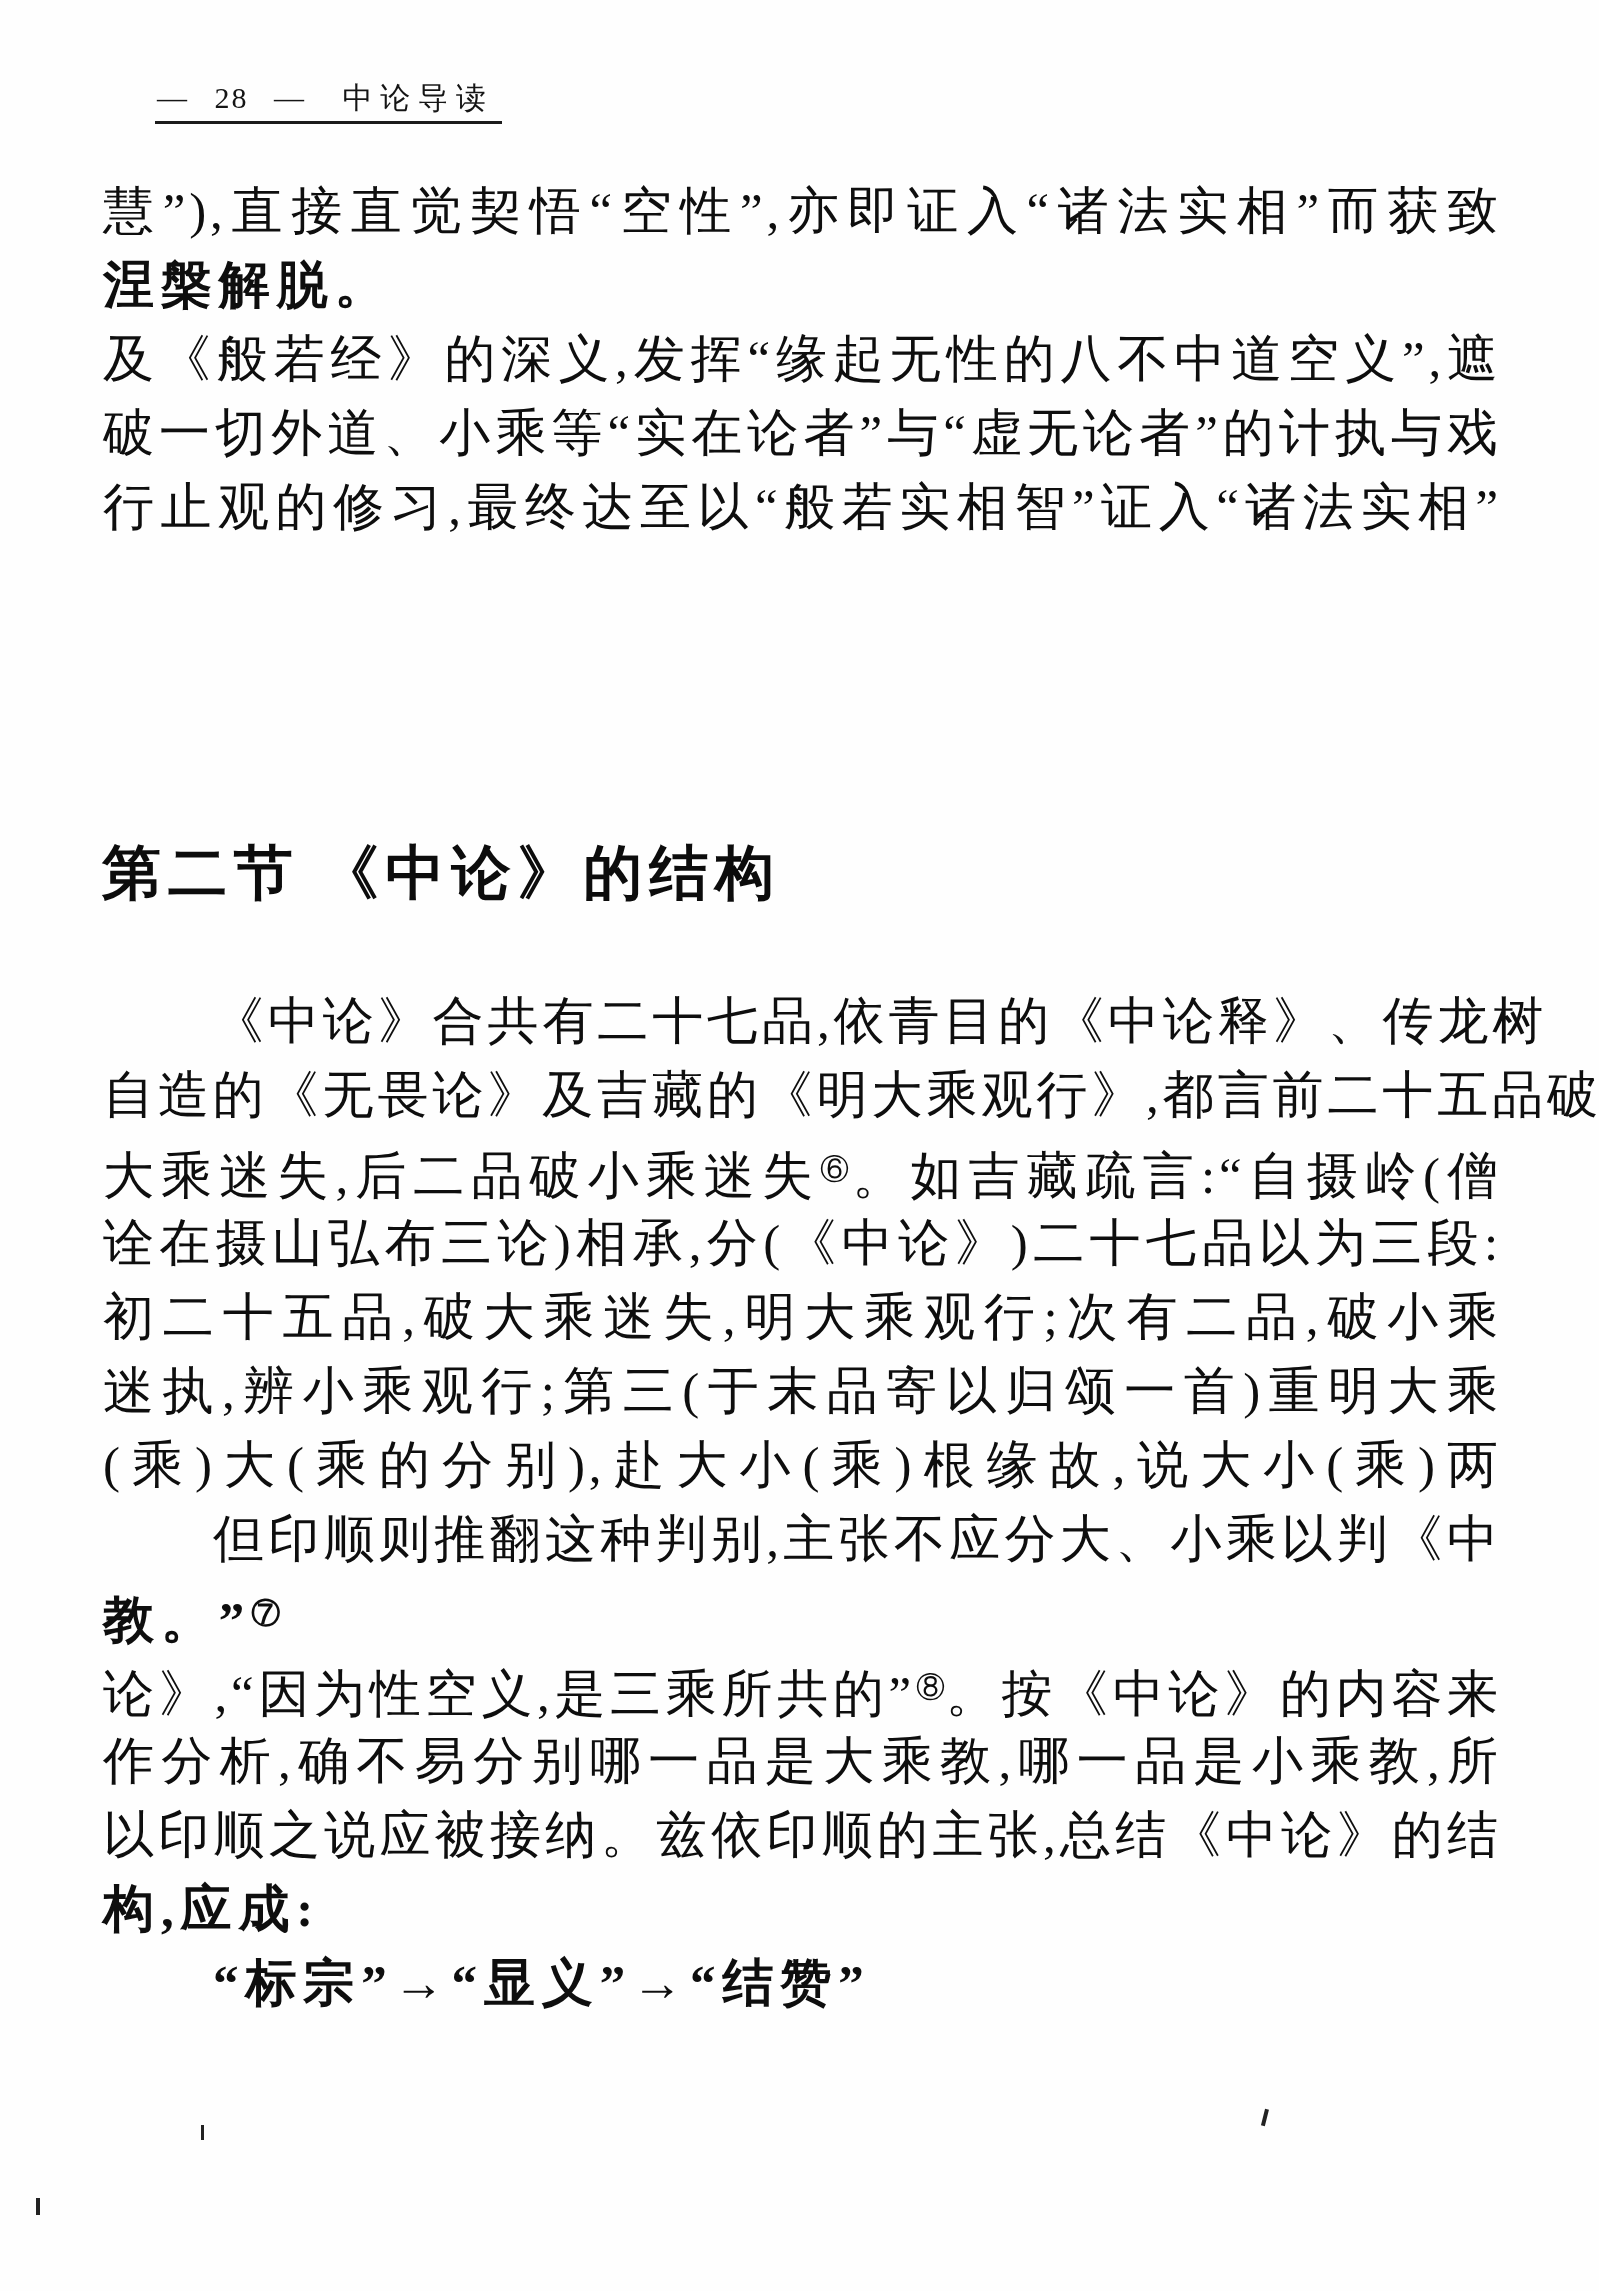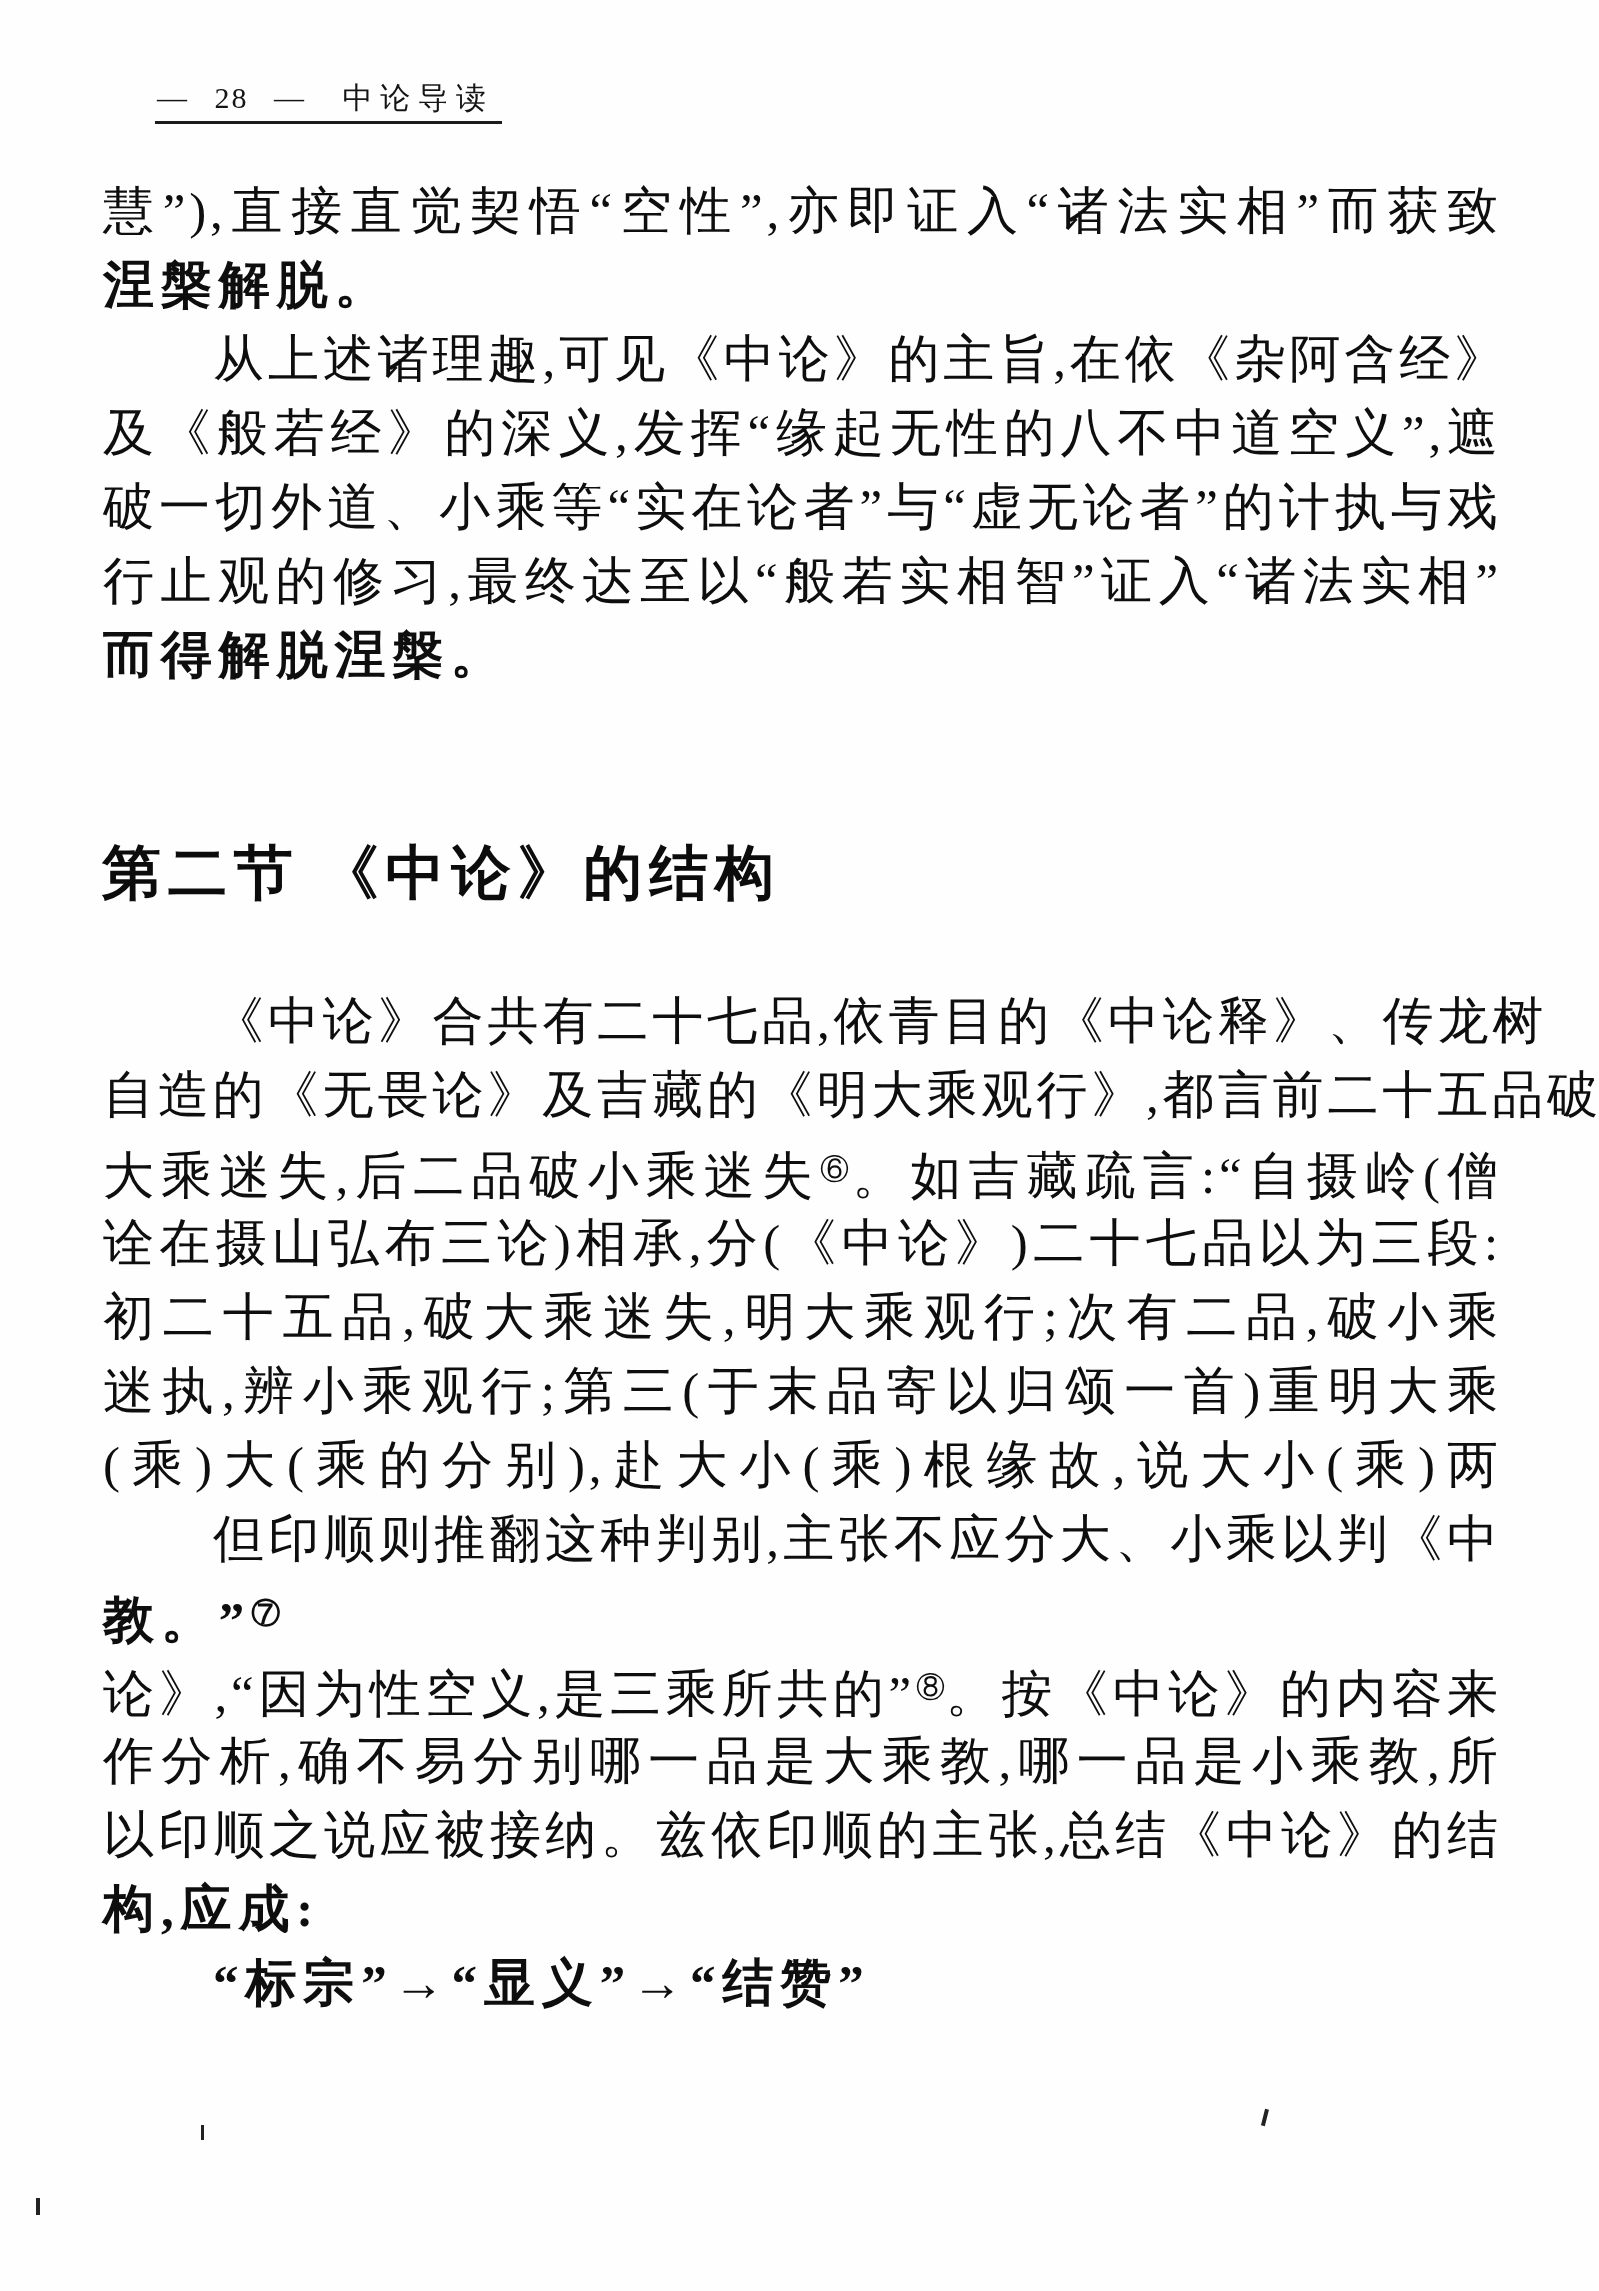--- a/index.html
+++ b/index.html
@@ -71,25 +71,23 @@
     <span>—</span>
     <span>28</span>
     <span>—</span>
     <span class="book-title">中论导读</span>
   </header>
   <div class="head-rule"></div>
 
   <section class="block block-1">
     <div class="line">慧”),直接直觉契悟“空性”,亦即证入“诸法实相”而获致</div>
     <div class="line end">涅槃解脱。</div>
-    <div class="line indent">从上述诸理趣,可见《中论》的主旨,在依《杂阿含经》</div>
     <div class="line">及《般若经》的深义,发挥“缘起无性的八不中道空义”,遮</div>
     <div class="line">破一切外道、小乘等“实在论者”与“虚无论者”的计执与戏</div>
     <div class="line">行止观的修习,最终达至以“般若实相智”证入“诸法实相”</div>
-    <div class="line end">而得解脱涅槃。</div>
   </section>
 
   <h2 class="section-heading">
     <span>第二节</span>
     <span>《中论》的结构</span>
   </h2>
 
   <section class="block block-2">
     <div class="line indent">《中论》合共有二十七品,依青目的《中论释》、传龙树</div>
     <div class="line">自造的《无畏论》及吉藏的《明大乘观行》,都言前二十五品破</div>

